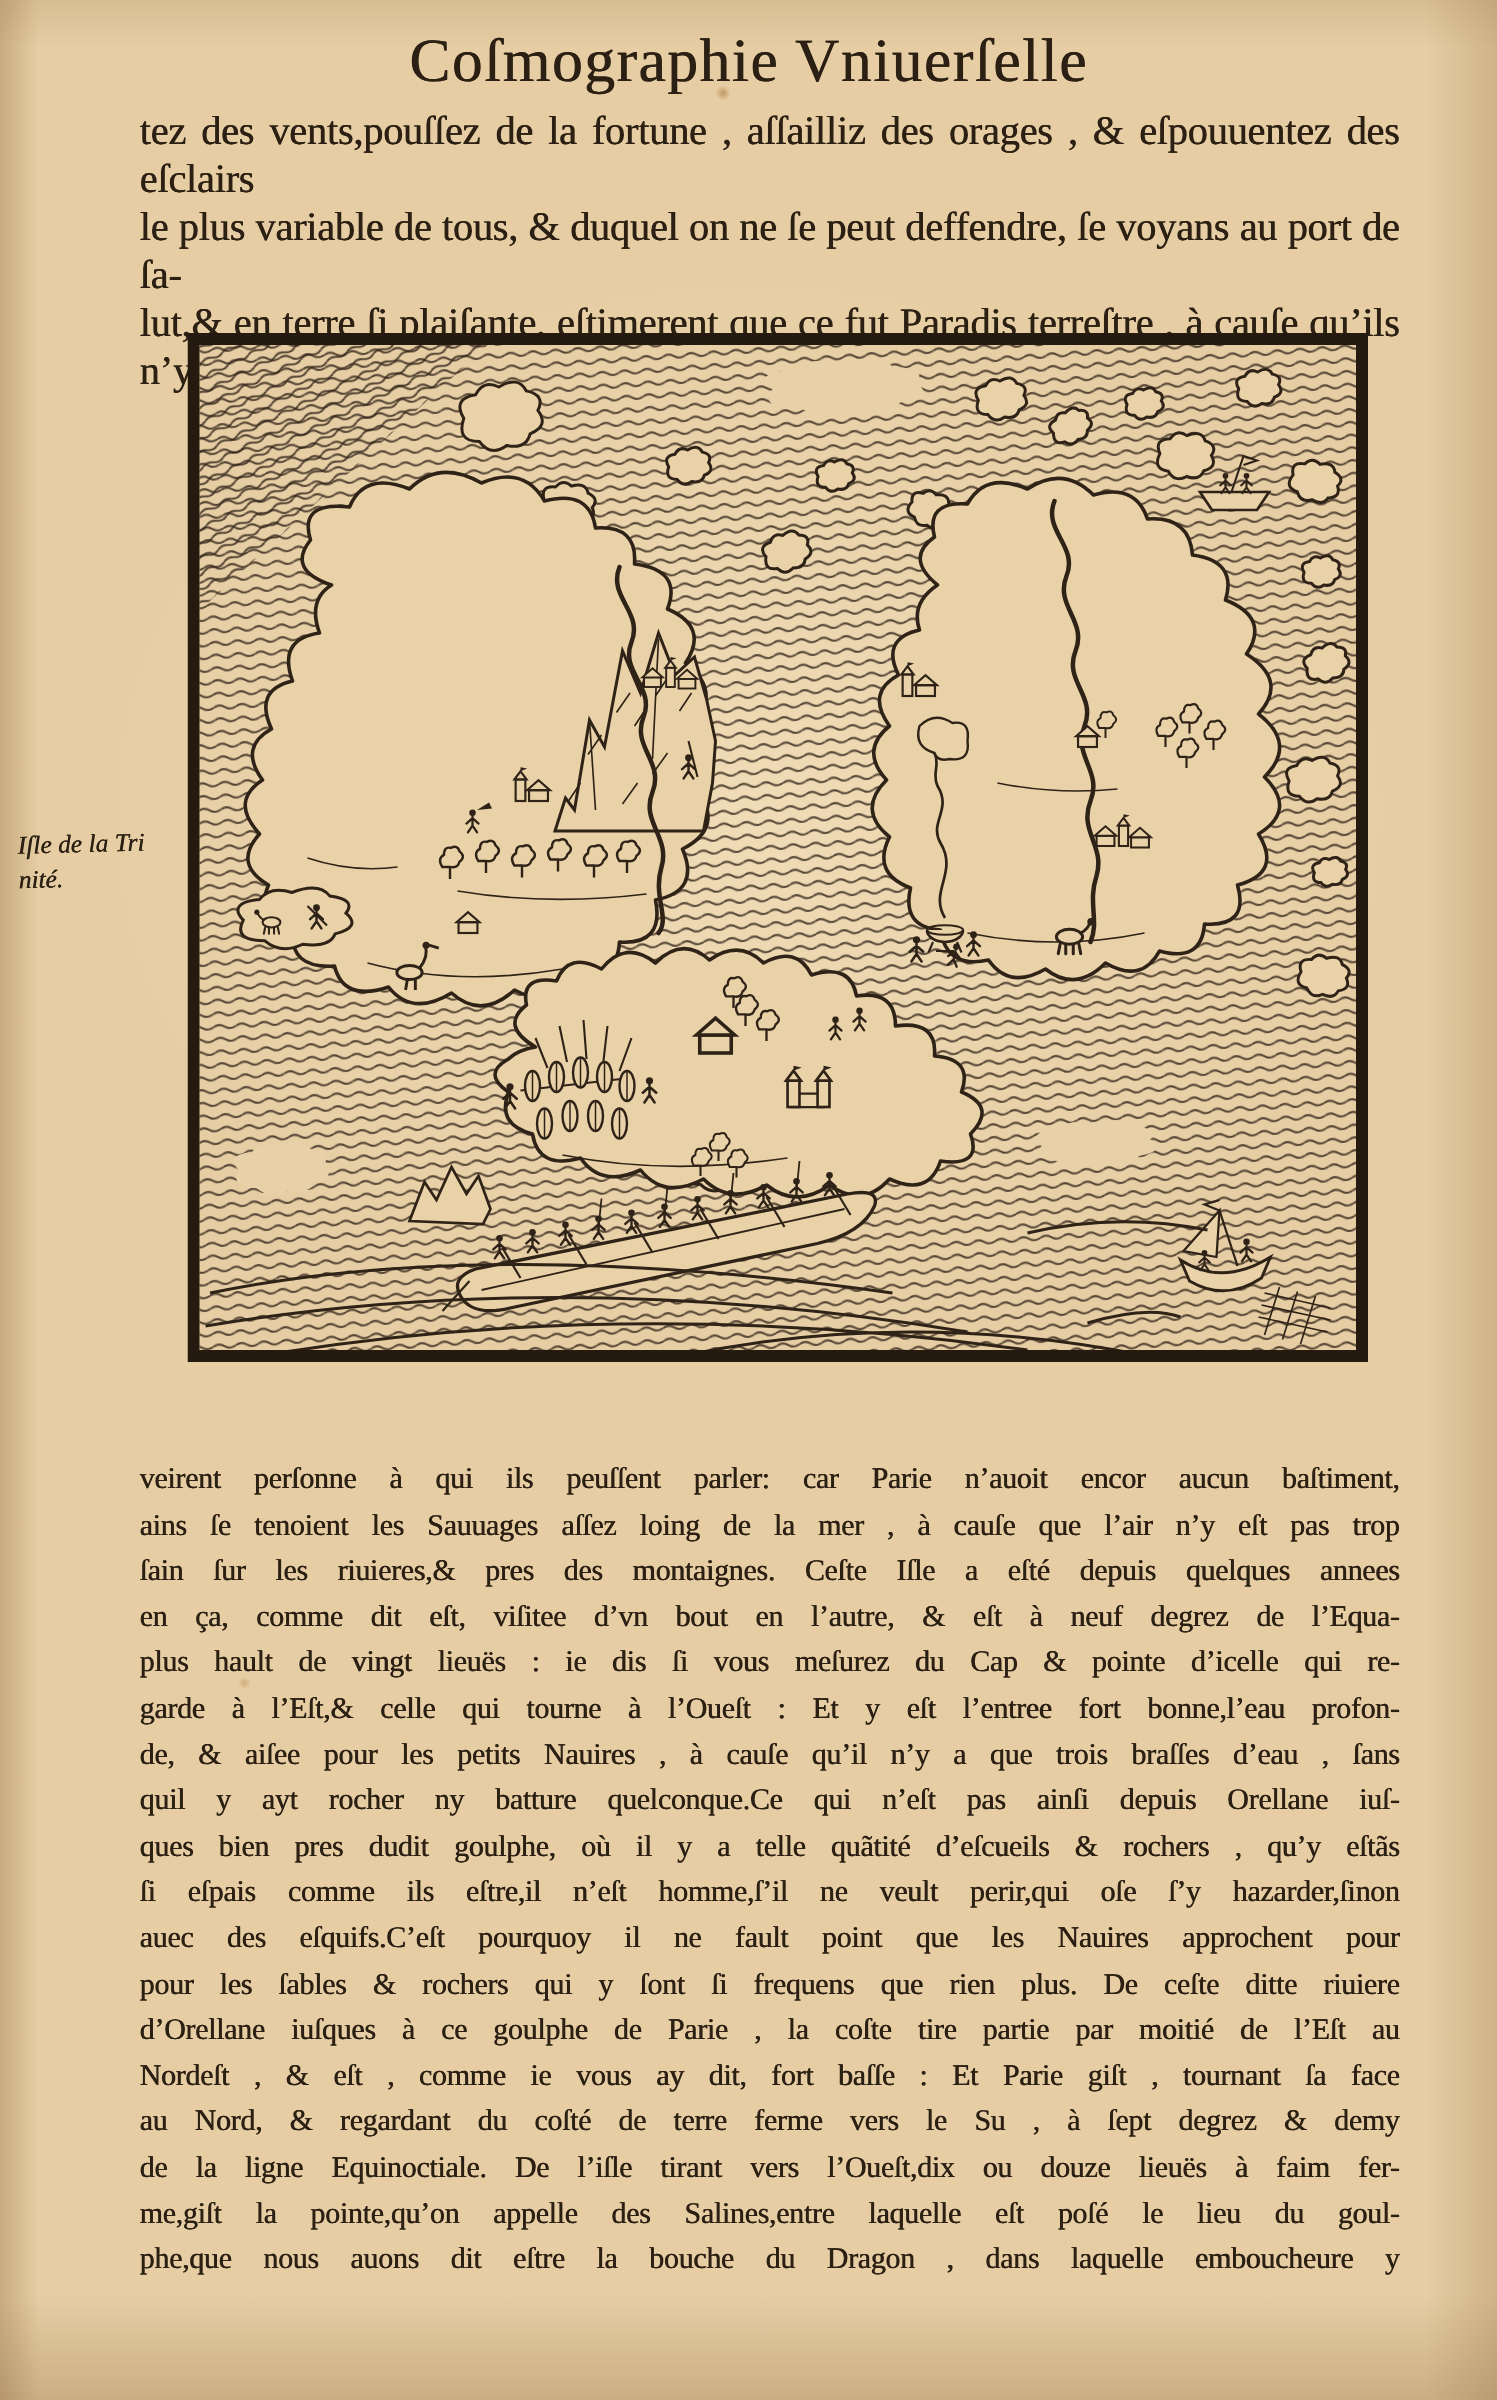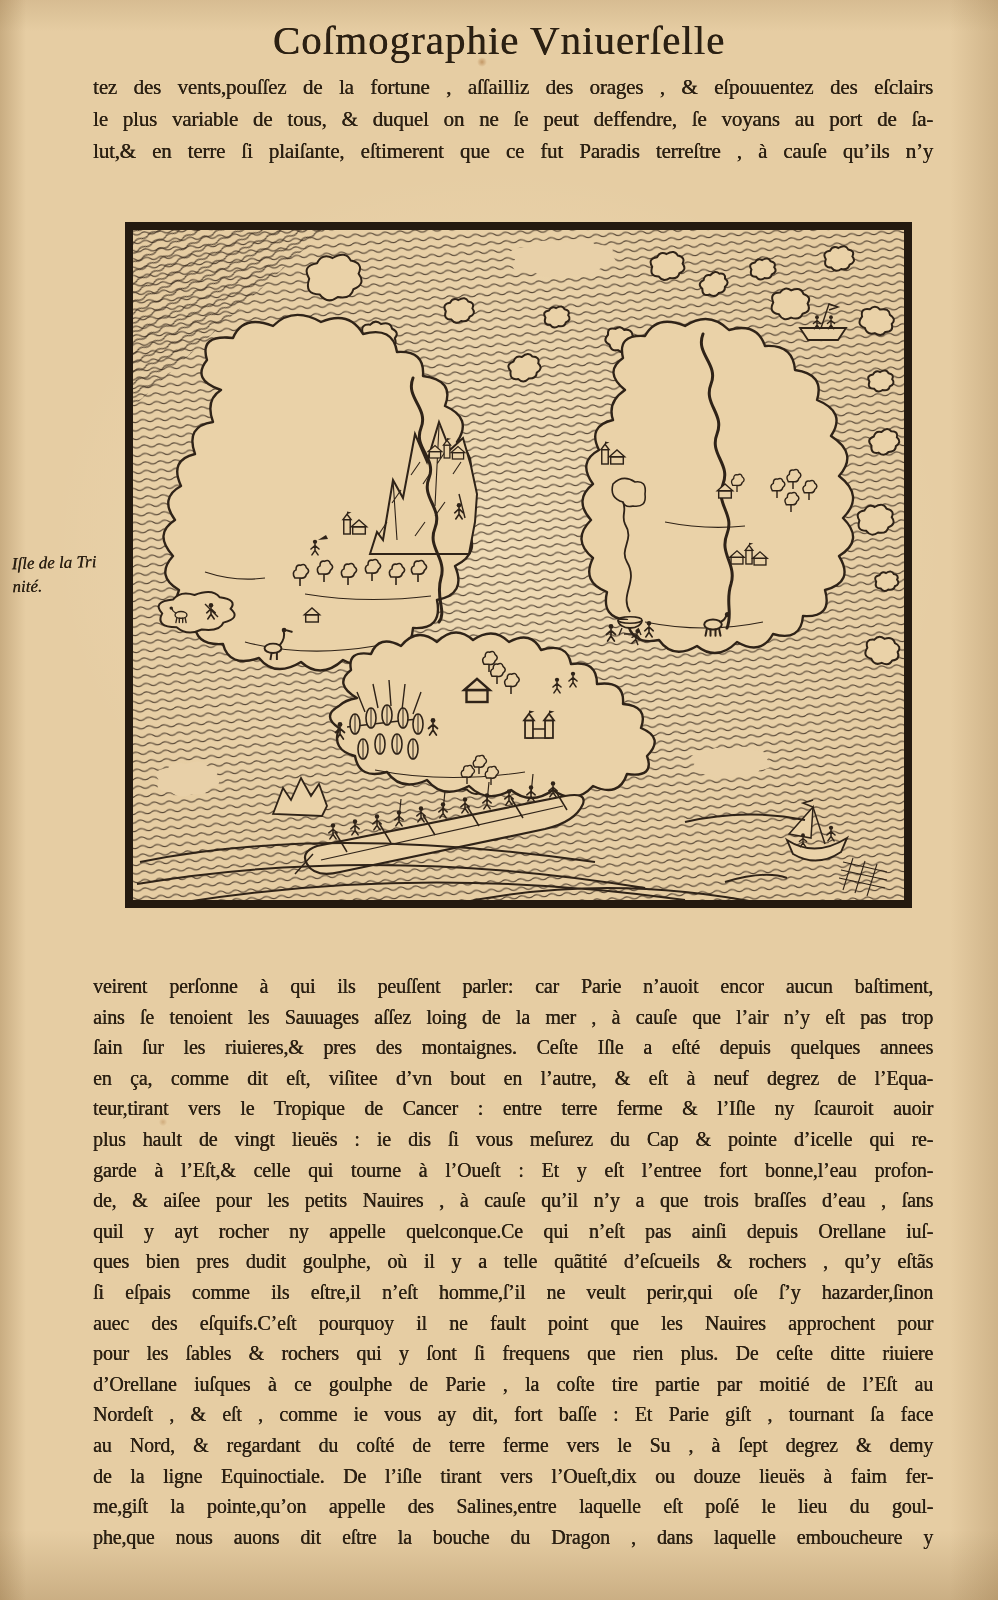--- a/index.html
+++ b/index.html
@@ -16,21 +16,21 @@
       linear-gradient(90deg, rgba(124,88,42,.28), rgba(124,88,42,0) 26px, rgba(124,88,42,0) 950px, rgba(124,88,42,.22)),
       linear-gradient(180deg, rgba(124,88,42,.14), rgba(124,88,42,0) 32px, rgba(124,88,42,0) 1530px, rgba(124,88,42,.26)),
       #e6cda3;
   }
   .title{
     position:absolute; left:0; top:16px; width:100%;
     text-align:center; font-size:41px; letter-spacing:1px;
     text-shadow:.4px 0 0 currentColor;
   }
   .textblock{position:absolute; left:93px; width:840px;}
-  .intro{top:71px; font-size:21px; line-height:32px;}
+  .intro{top:71px; font-size:27px; line-height:32px;}
   .bodytext{top:971px; font-size:20px; line-height:30.6px;}
   .line{
     text-align:justify; text-align-last:justify;
     word-spacing:-1px; letter-spacing:-0.2px;
     text-shadow:.35px 0 0 currentColor;
     white-space:normal;
   }
   .marginnote{
     position:absolute; left:12px; top:551px; width:95px;
     font-style:italic; font-size:17px; line-height:23px;
@@ -298,25 +298,24 @@
     <path fill="none" stroke="#2f2318" stroke-width="1.1" d="M718,640 l44,10 M716,648 l46,10 M714,656 l46,10 M728,636 l-10,32 M740,639 l-10,32 M752,642 l-10,32"></path>
 
     <rect x="4" y="4" width="779" height="678" fill="none" stroke="#241a10" stroke-width="8"></rect>
   </svg>
 
   <div class="textblock bodytext">
     <div class="line">veirent perſonne à qui ils peuſſent parler: car Parie n’auoit encor aucun baſtiment,</div>
     <div class="line">ains ſe tenoient les Sauuages aſſez  loing de la mer , à cauſe que l’air n’y eſt pas trop</div>
     <div class="line">ſain ſur les riuieres,&amp; pres des montaignes. Ceſte Iſle a eſté depuis quelques annees</div>
     <div class="line">en ça, comme dit eſt, viſitee d’vn bout en l’autre, &amp; eſt à neuf degrez de l’Equa-</div>
-    <div class="line">teur,tirant vers le Tropique de Cancer : entre terre ferme &amp; l’Iſle ny ſcauroit auoir</div>
     <div class="line">plus hault de vingt lieuës : ie dis ſi vous meſurez du Cap &amp; pointe d’icelle qui re-</div>
     <div class="line">garde à l’Eſt,&amp; celle qui tourne à l’Oueſt : Et y eſt l’entree fort bonne,l’eau profon-</div>
     <div class="line">de, &amp; aiſee pour les petits Nauires , à cauſe qu’il n’y a que trois braſſes d’eau , ſans</div>
-    <div class="line">quil y ayt rocher ny appelle quelconque.Ce qui n’eſt pas ainſi depuis Orellane iuſ-</div>
+    <div class="line">quil y ayt rocher ny batture quelconque.Ce qui n’eſt pas ainſi depuis Orellane iuſ-</div>
     <div class="line">ques bien pres dudit goulphe, où il y a telle quãtité d’eſcueils &amp; rochers , qu’y eſtãs</div>
     <div class="line">ſi eſpais comme ils eſtre,il n’eſt homme,ſ’il ne veult perir,qui oſe ſ’y hazarder,ſinon</div>
     <div class="line">auec des eſquifs.C’eſt pourquoy il ne fault point  que les Nauires approchent pour</div>
     <div class="line">pour les ſables &amp; rochers qui y ſont ſi frequens que rien plus.  De ceſte ditte riuiere</div>
     <div class="line">d’Orellane iuſques à ce goulphe de Parie , la coſte tire  partie par moitié de l’Eſt au</div>
     <div class="line">Nordeſt , &amp; eſt , comme ie vous ay dit, fort baſſe : Et Parie  giſt , tournant ſa face</div>
     <div class="line">au Nord, &amp; regardant  du coſté  de terre ferme vers  le Su ,  à ſept degrez &amp; demy</div>
     <div class="line">de la ligne Equinoctiale. De l’iſle tirant vers l’Oueſt,dix ou douze lieuës à faim fer-</div>
     <div class="line">me,giſt la pointe,qu’on appelle des Salines,entre laquelle  eſt  poſé le  lieu du goul-</div>
     <div class="line">phe,que nous auons dit eſtre la bouche du Dragon , dans laquelle emboucheure y</div>

